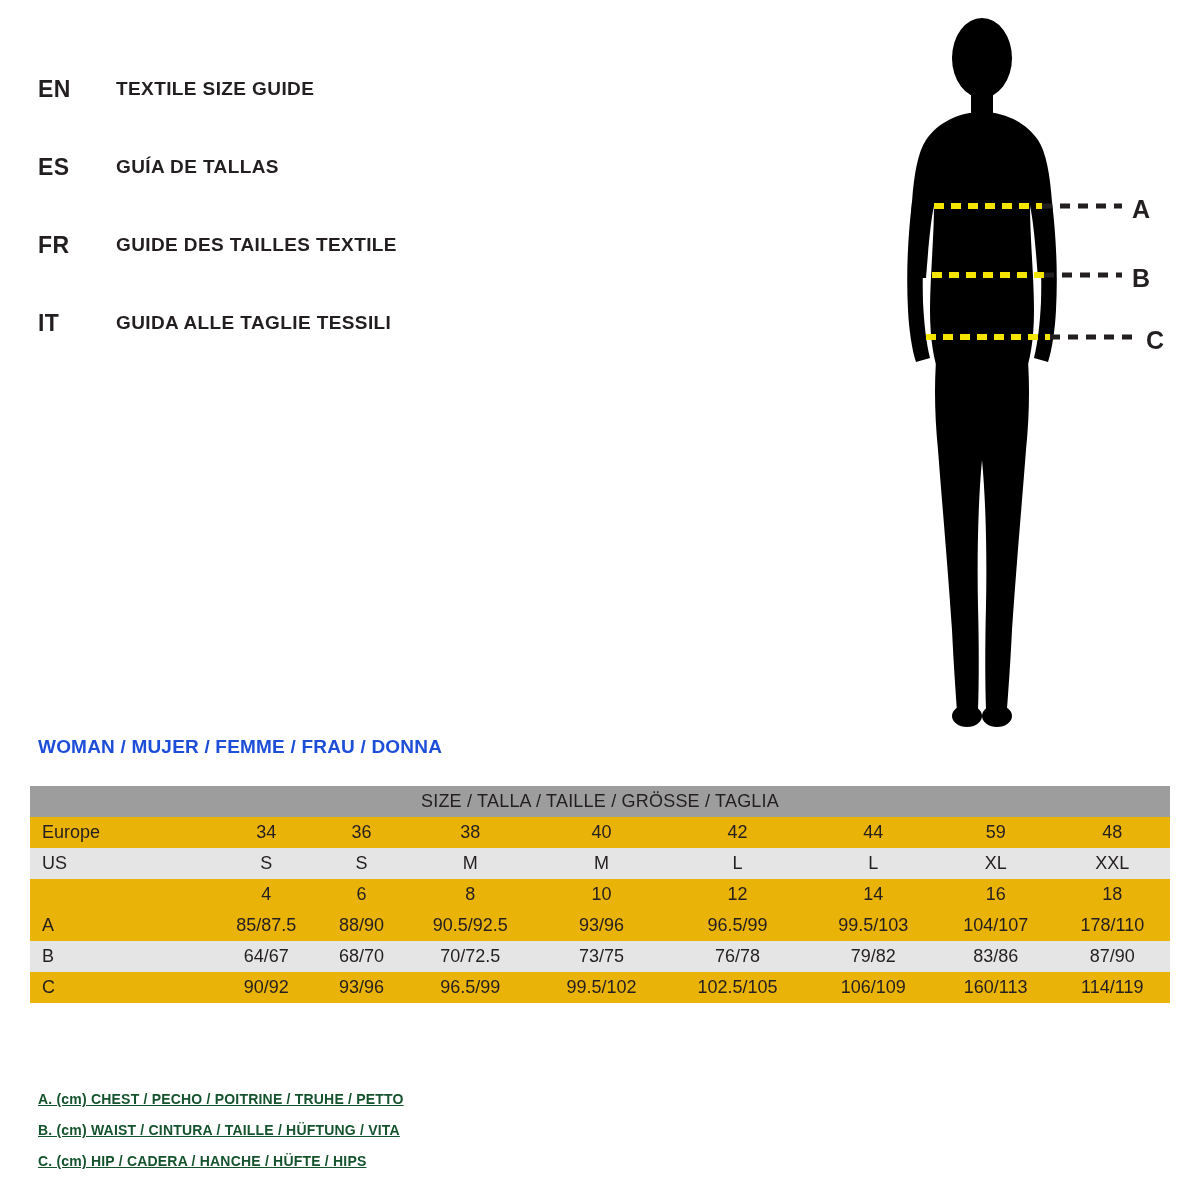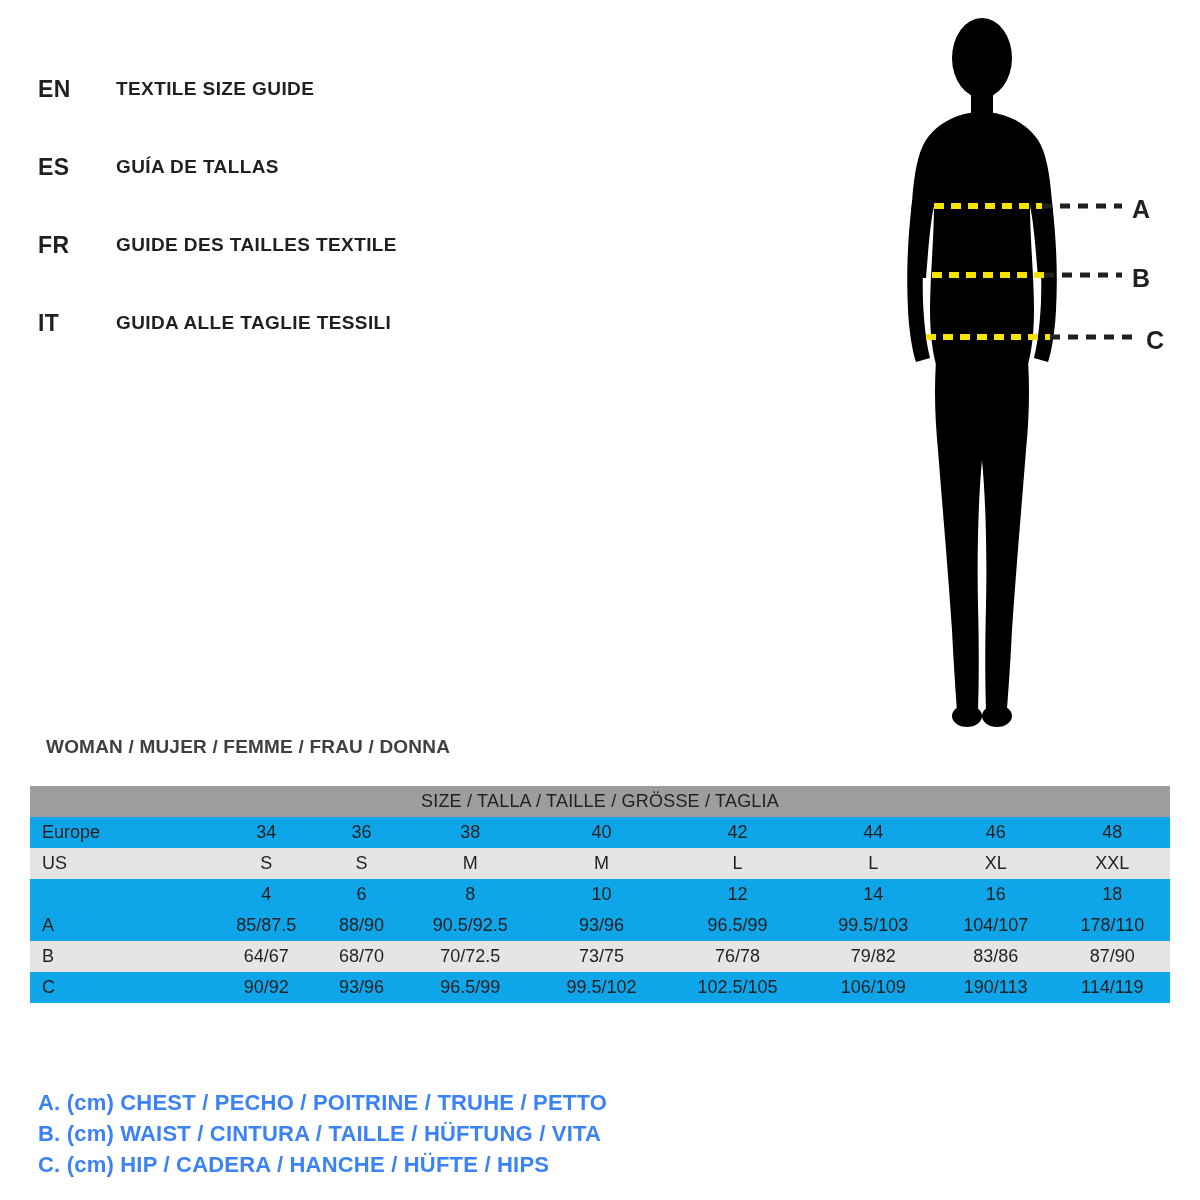--- a/index.html
+++ b/index.html
@@ -65,22 +65,21 @@
   }
 
   
   #woman-label {
     position: absolute;
     left: 38px;
     top: 736px;
     font-size: 19px;
     font-weight: bold;
     letter-spacing: .2px;
-    color: #404040;
-    margin-left: 8px;
+    color: #1d4ed8;
   }
 
   
   #size-table {
     position: absolute;
     left: 30px;
     top: 786px;
     width: 1140px;
     border-collapse: collapse;
     font-size: 18px;
@@ -103,38 +102,39 @@
     padding-left: 8px;
   }
   tr.header-row td {
     text-align: left;
     padding-left: 12px;
     font-weight: bold;
     font-size: 18px;
     letter-spacing: .2px;
     height: 33px;
   }
-  tr.shade-a { background: #0ea5e9; }
+  tr.shade-a { background: #eab308; }
   tr.shade-b { background: #e5e5e5; }
 
   
   #legend {
     position: absolute;
     left: 38px;
     top: 1092px;
     width: 700px;
   }
   .legend-row {
-    font-size: 22px;
+    font-size: 14px;
     font-weight: bold;
     letter-spacing: .2px;
     line-height: 1;
     height: 31px;
-    color: #3b82f6;
+    color: #14532d;
     white-space: nowrap;
+    text-decoration: underline;
   }
 </style>
 </head>
 <body>
 
 <div id="lang-block">
   <div class="lang-row">
     <span class="lang-code">EN</span>
     <span class="lang-title">TEXTILE SIZE GUIDE</span>
   </div>
@@ -221,21 +221,21 @@
     </tr>
 
     <tr class="shade-a">
       <td class="rowhead">Europe</td>
       <td>34</td>
       <td>36</td>
       <td>38</td>
       <td>40</td>
       <td>42</td>
       <td>44</td>
-      <td>46</td>
+      <td>59</td>
       <td>48</td>
     </tr>
 
     <tr class="shade-b">
       <td class="rowhead">US</td>
       <td>S</td>
       <td>S</td>
       <td>M</td>
       <td>M</td>
       <td>L</td>
@@ -282,21 +282,21 @@
     </tr>
 
     <tr class="shade-a">
       <td class="rowhead">C</td>
       <td>90/92</td>
       <td>93/96</td>
       <td>96.5/99</td>
       <td>99.5/102</td>
       <td>102.5/105</td>
       <td>106/109</td>
-      <td>190/113</td>
+      <td>160/113</td>
       <td>114/119</td>
     </tr>
   </tbody>
 </table>
 
 <div id="legend">
   <div class="legend-row">A. (cm) CHEST / PECHO / POITRINE / TRUHE / PETTO</div>
   <div class="legend-row">B. (cm) WAIST / CINTURA / TAILLE / HÜFTUNG / VITA</div>
   <div class="legend-row">C. (cm) HIP / CADERA / HANCHE / HÜFTE / HIPS</div>
 </div>

